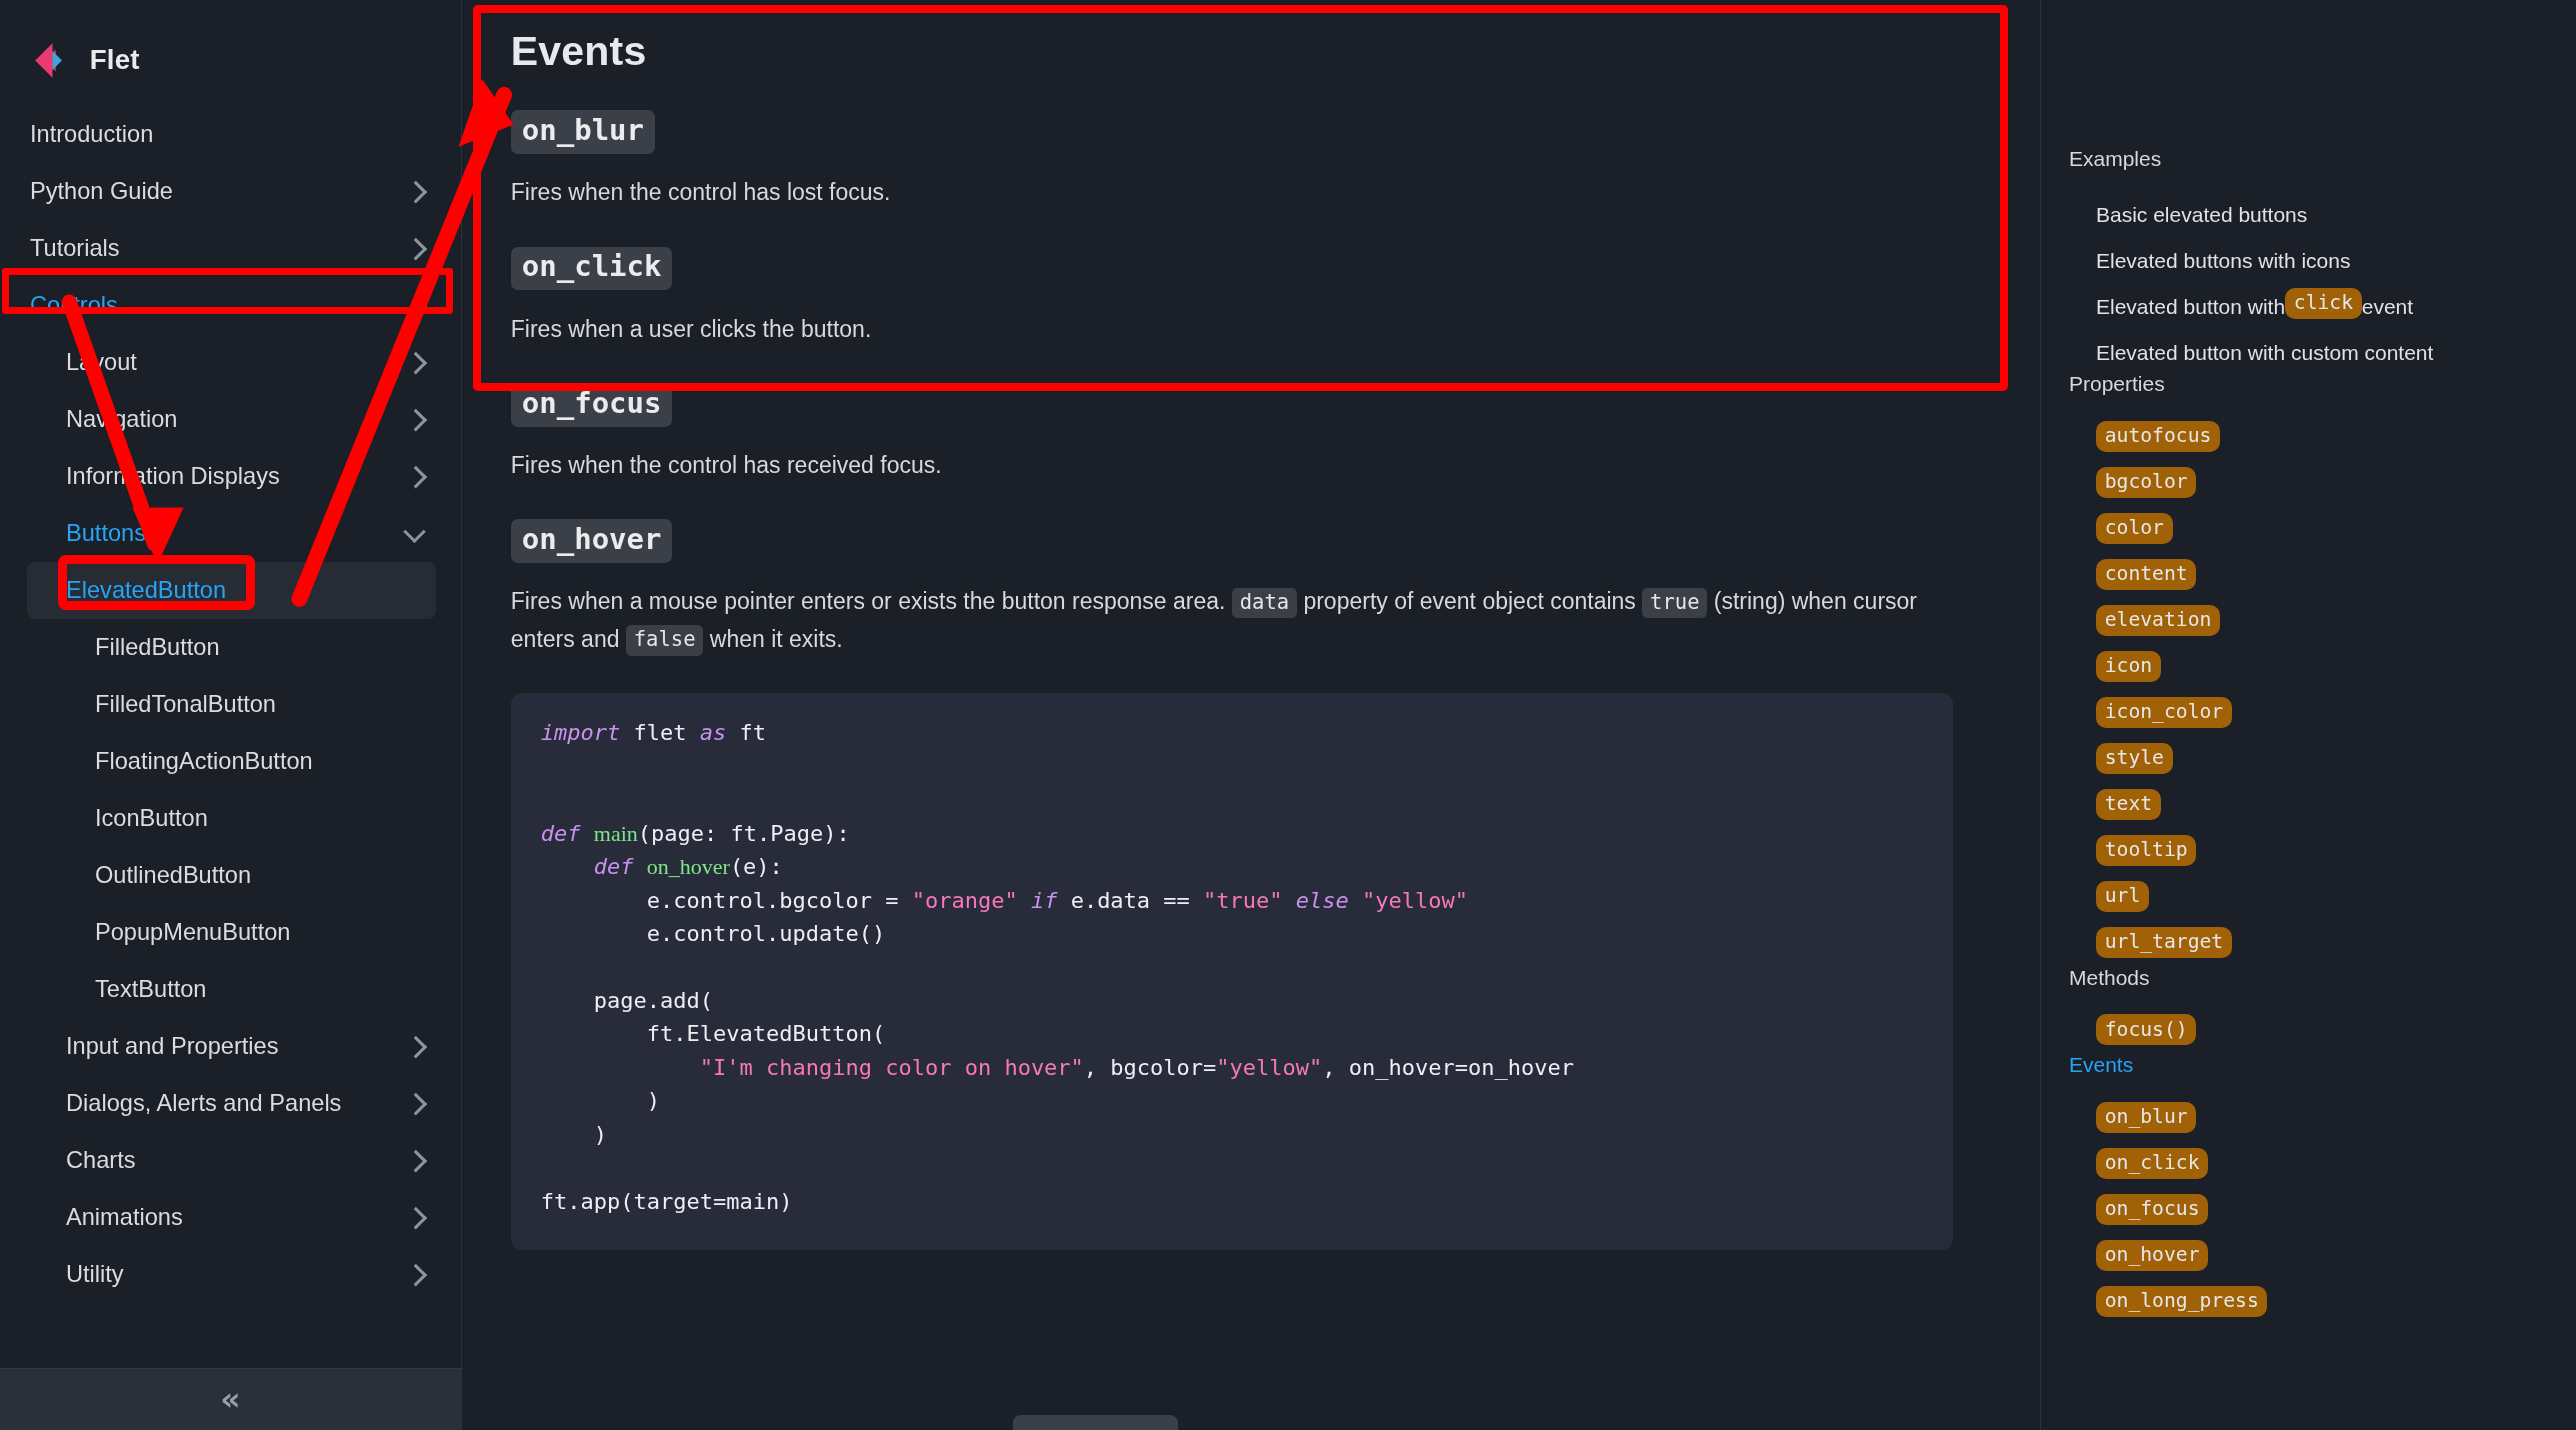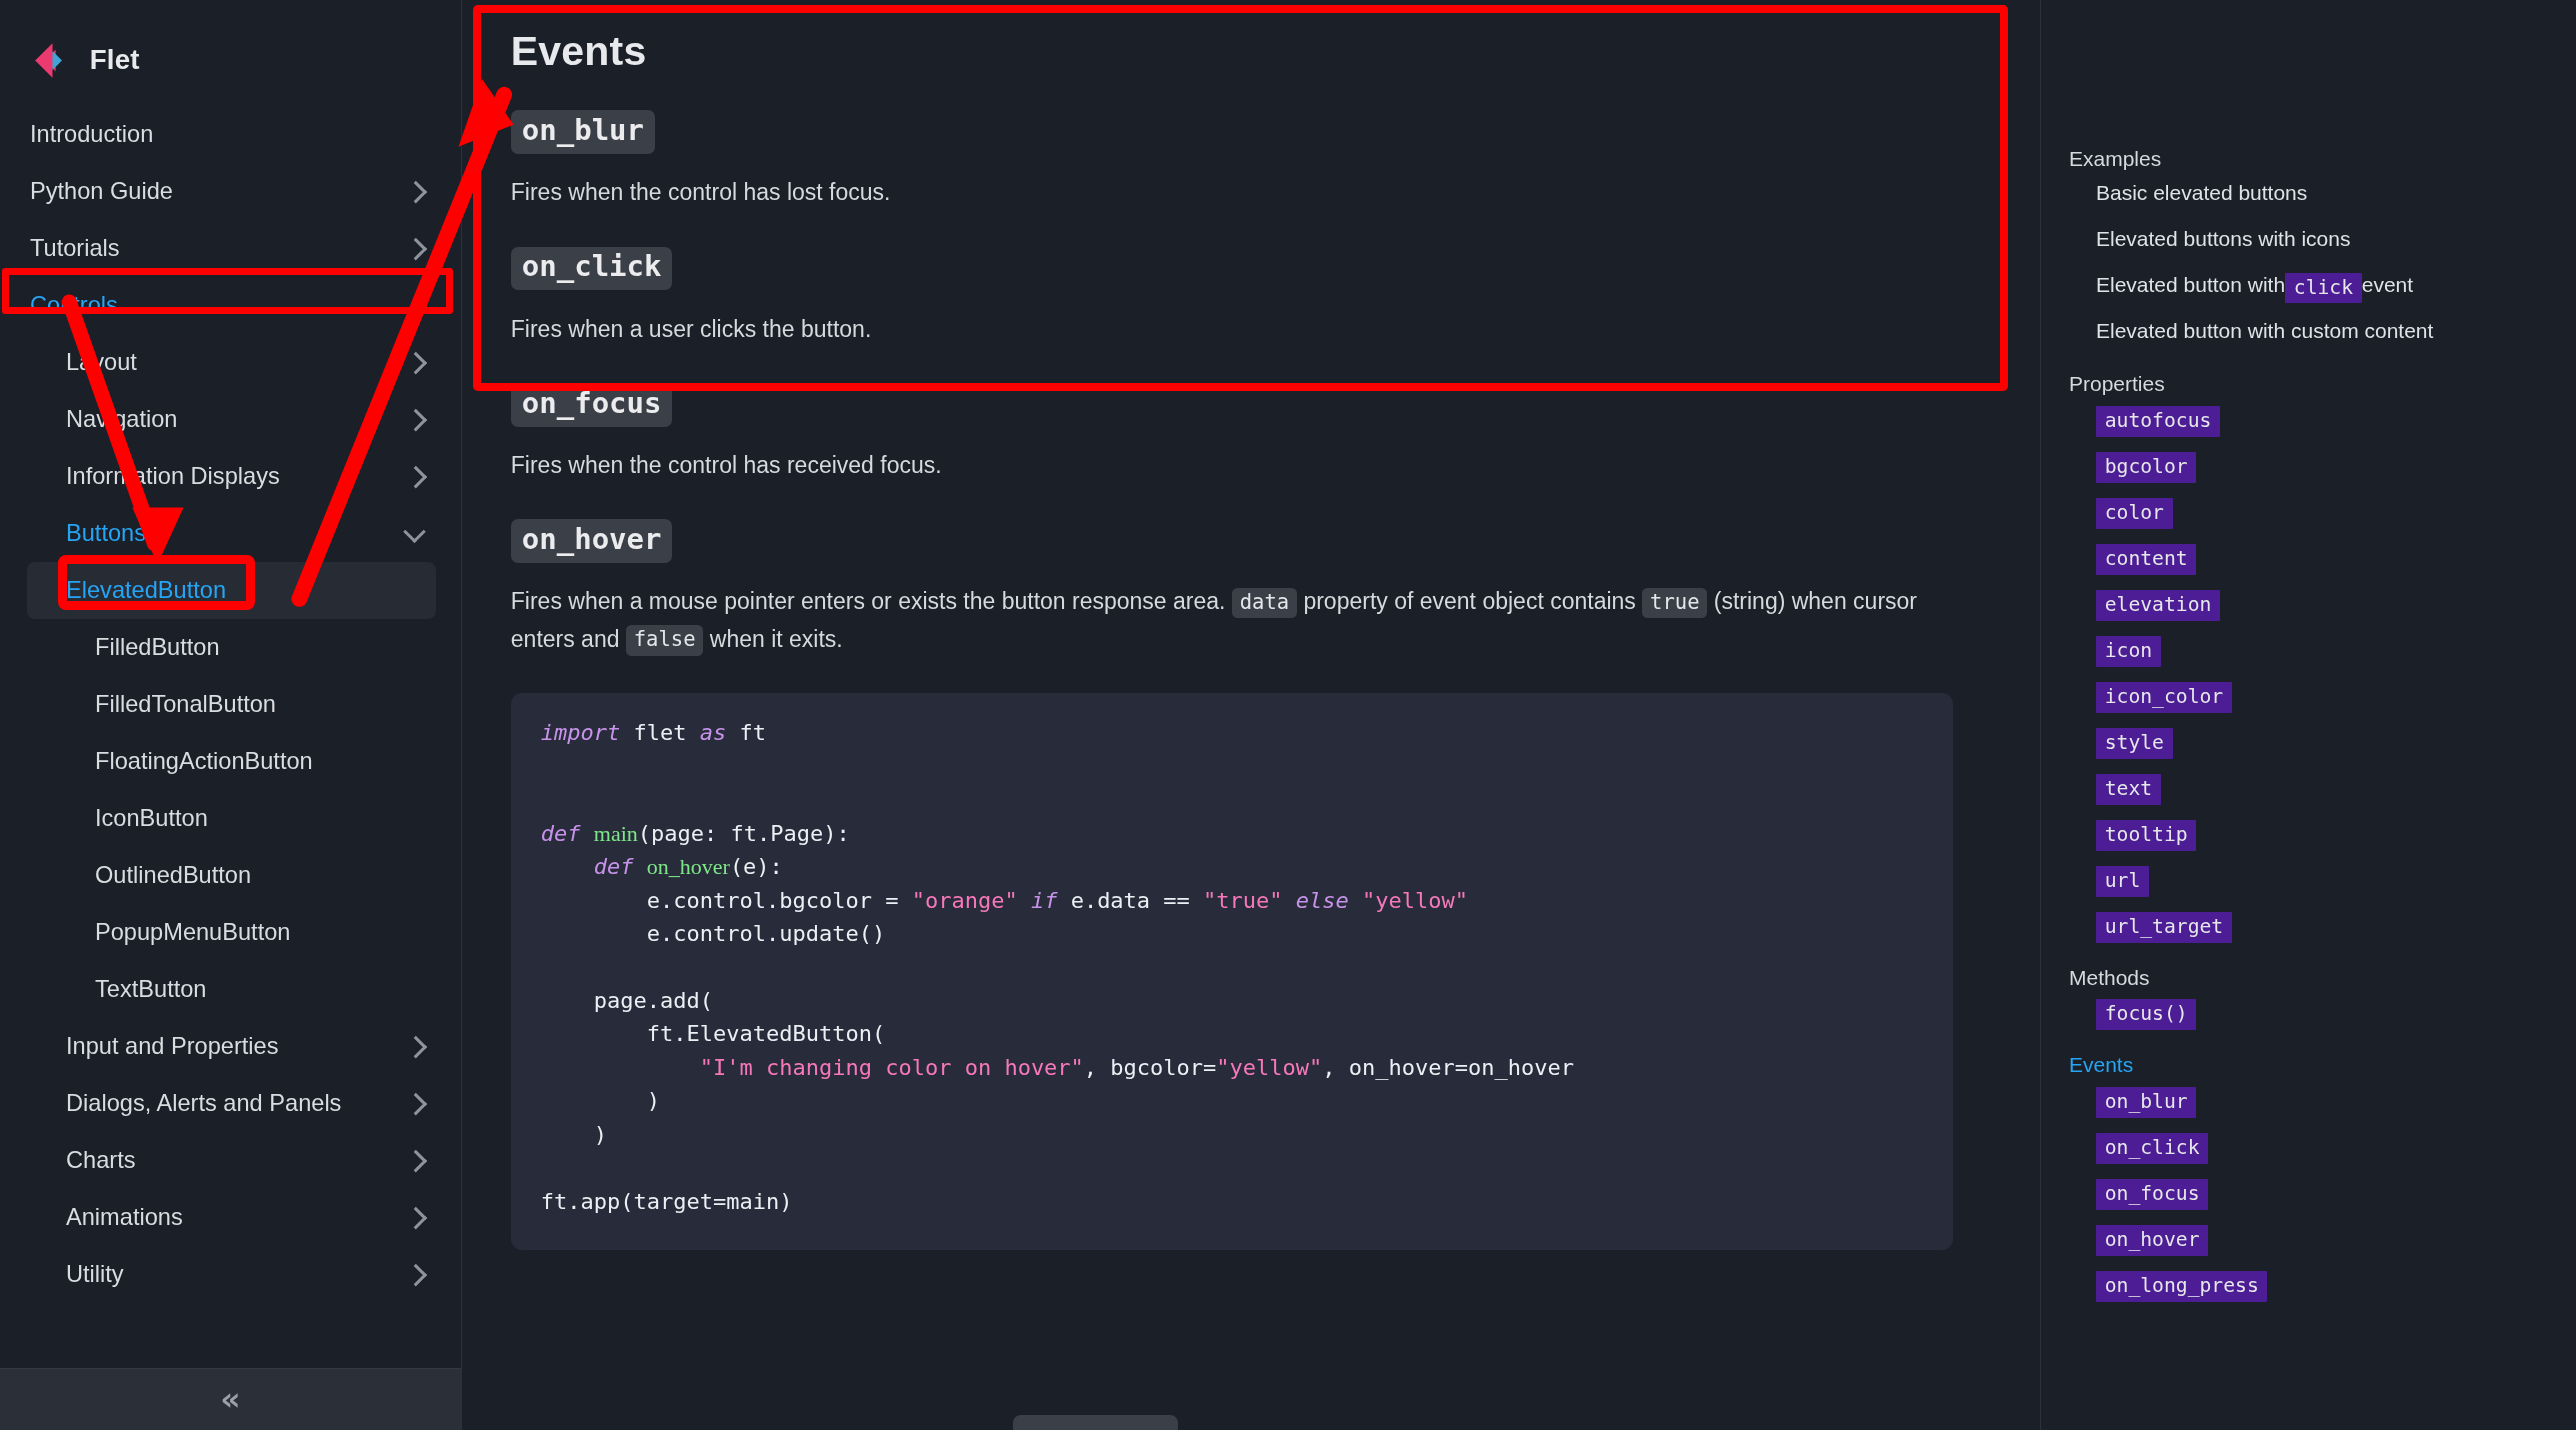--- a/index.html
+++ b/index.html
@@ -153,28 +153,28 @@
     border-left: 1.6px solid #2c313a;
   }
   .toc-group {
     color: #d6d9de; font-size: 21px;
     padding: 0 0 0 28px; margin-bottom: 9.5px;
   }
   .toc-group.active { color: #26a5f5; }
   .toc-item {
     font-size: 20.5px; color: #dfe2e6;
     padding: 0 0 0 55px;
-    height: 46px; display: flex; align-items: flex-start;
+    height: 46px; display: flex; align-items: flex-end;
   }
   .toc-item .chip {
-    background: #4c1d95; color: #e6e7ea;
+    background: #a16207; color: #e6e7ea;
     font-family: "DejaVu Sans Mono", monospace;
     font-size: 19.7px;
     padding: 3.2px 8.7px 4.7px 8.7px;
-    border-radius: 1px;
+    border-radius: 10px;
     display: inline-block;
   }
   .toc-item .plaintext { font-size: 21px; }
   .toc-spacer { height: 7.9px; }
 
   
   .annot { position: absolute; pointer-events: none; }
   .annot-box {
     border: 8.7px solid #fe0000;
     border-radius: 3.2px;

